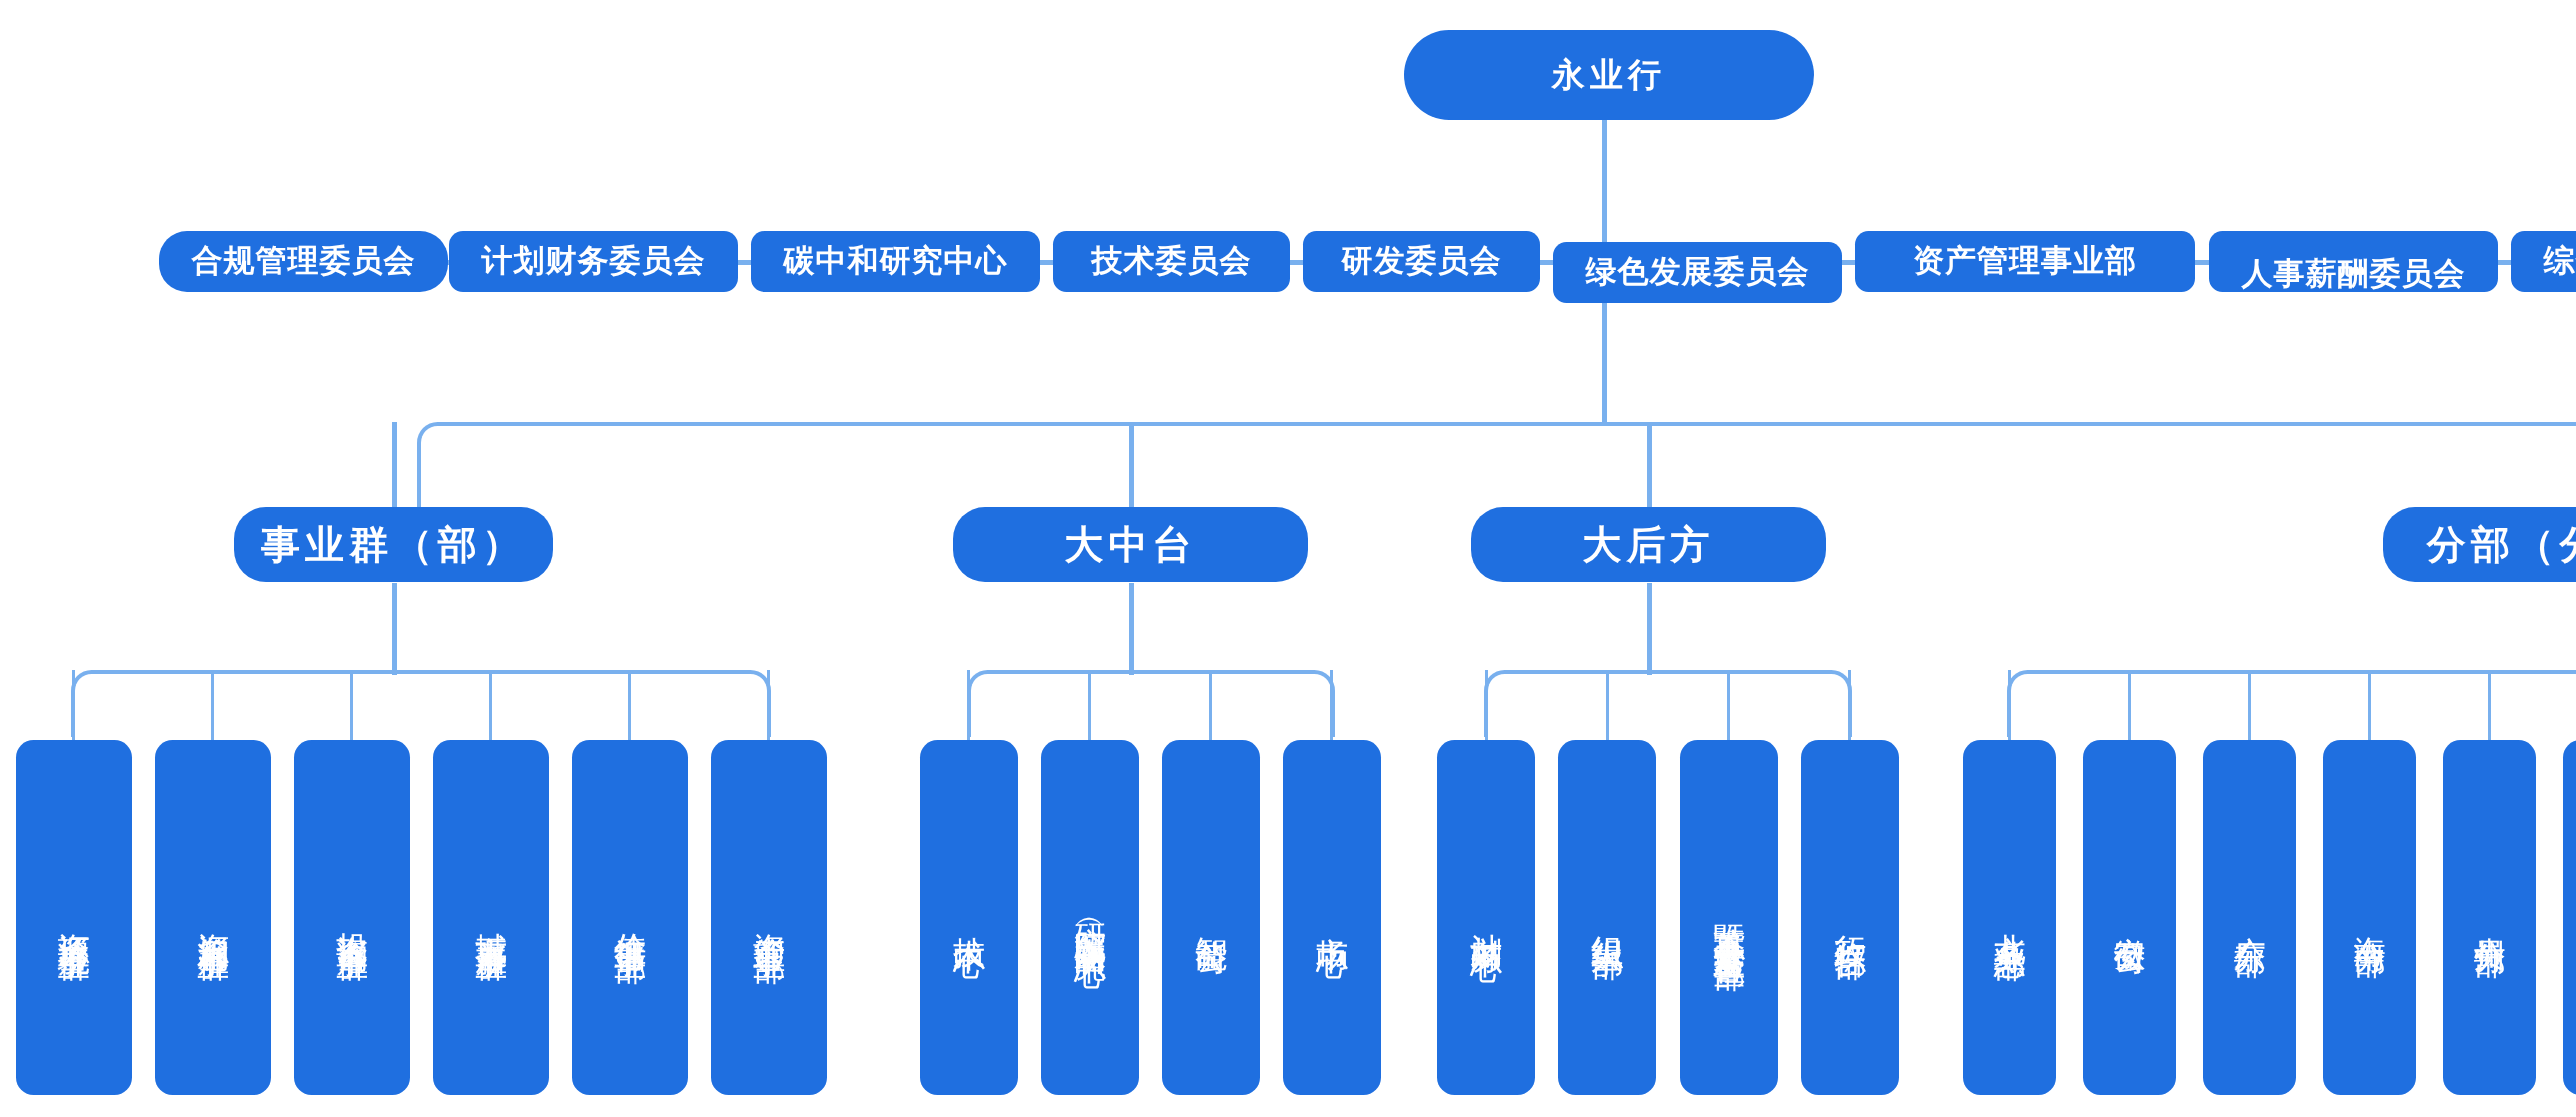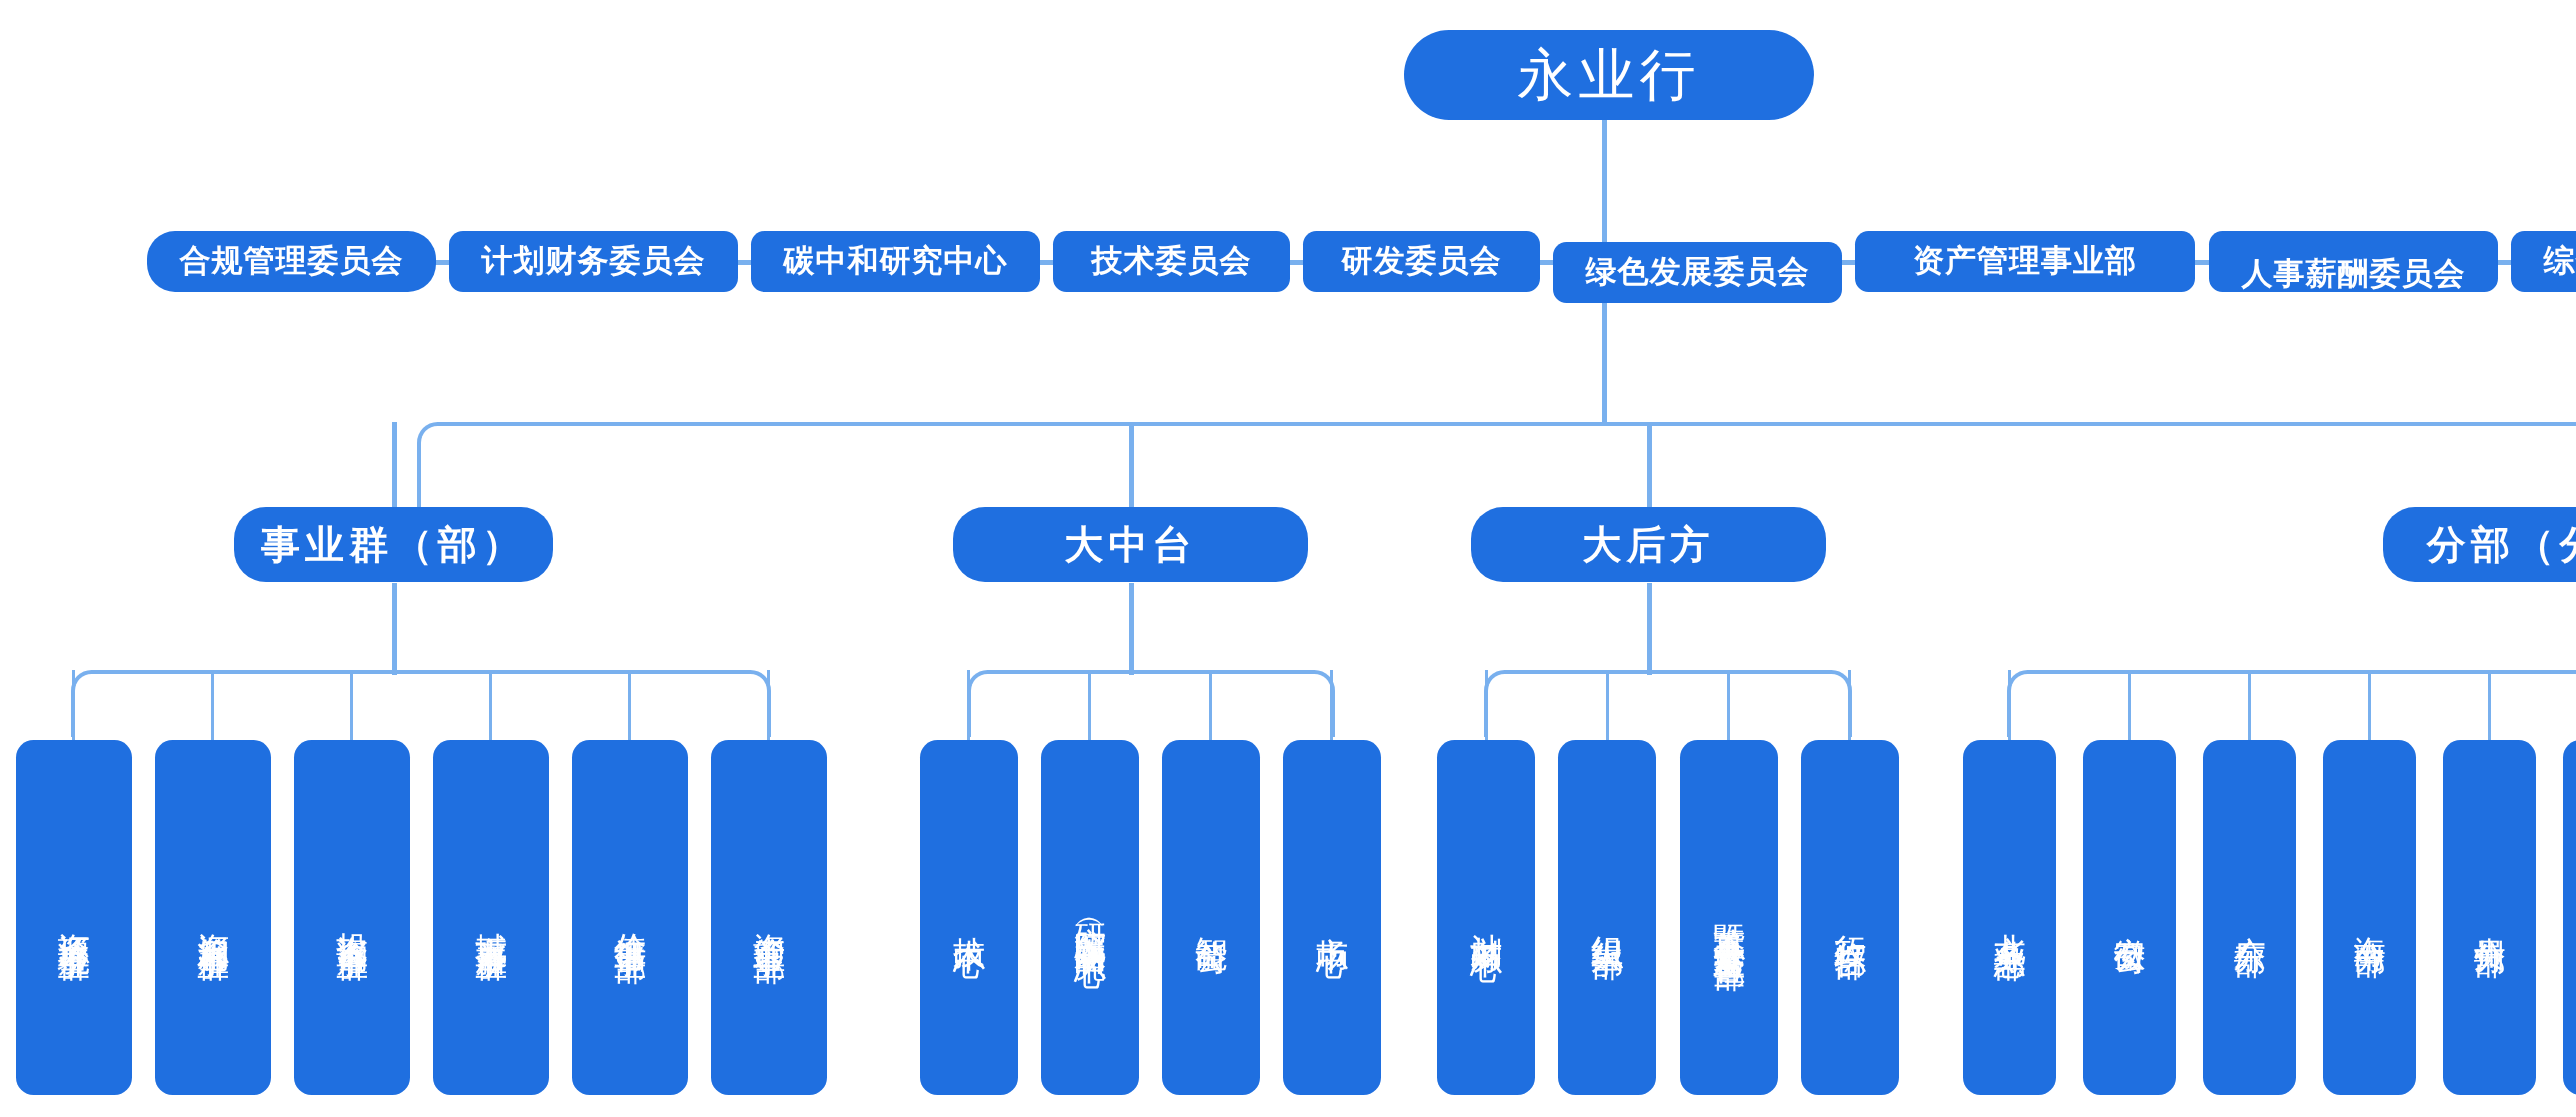--- a/index.html
+++ b/index.html
@@ -18,21 +18,21 @@
     box-sizing:border-box;
     text-align:center;
     line-height:1.12;
     z-index:3;
   }
 
   
   .root{
     left:1404px;top:30px;width:410px;height:90px;
     border-radius:45px;
-    font-size:56px;letter-spacing:5.2px;font-weight:400;
+    font-size:33px;letter-spacing:5.2px;font-weight:700;
   }
 
   
   .committee{
     top:231px;height:61px;
     border-radius:13.4px;
     font-size:31px;letter-spacing:1px;font-weight:600;
     padding:0 9.3px;
   }
 
@@ -87,21 +87,21 @@
 
 <div class="canvas">
 
   <div class="node root">
     <span>永业行</span>
   </div>
 
   <div class="ln v" style="left:1602px;top:120px;height:304px;"></div>
 
   <div id="committee-row">
-      <div class="node committee" style="left: 147px; width: 289px; border-radius: 28px;">
+      <div class="node committee" style="left: 159px; width: 289px; border-radius: 28px;">
         <span>合规管理委员会</span>
       </div>
       <div class="ln h" style="left: 433px; top: 260px; width: 17.5px;"></div>
       <div class="node committee" style="left: 449px; width: 289px; border-radius: 14px;">
         <span>计划财务委员会</span>
       </div>
       <div class="ln h" style="left: 735px; top: 260px; width: 17.5px;"></div>
       <div class="node committee" style="left: 751px; width: 289px;">
         <span>碳中和研究中心</span>
       </div>

